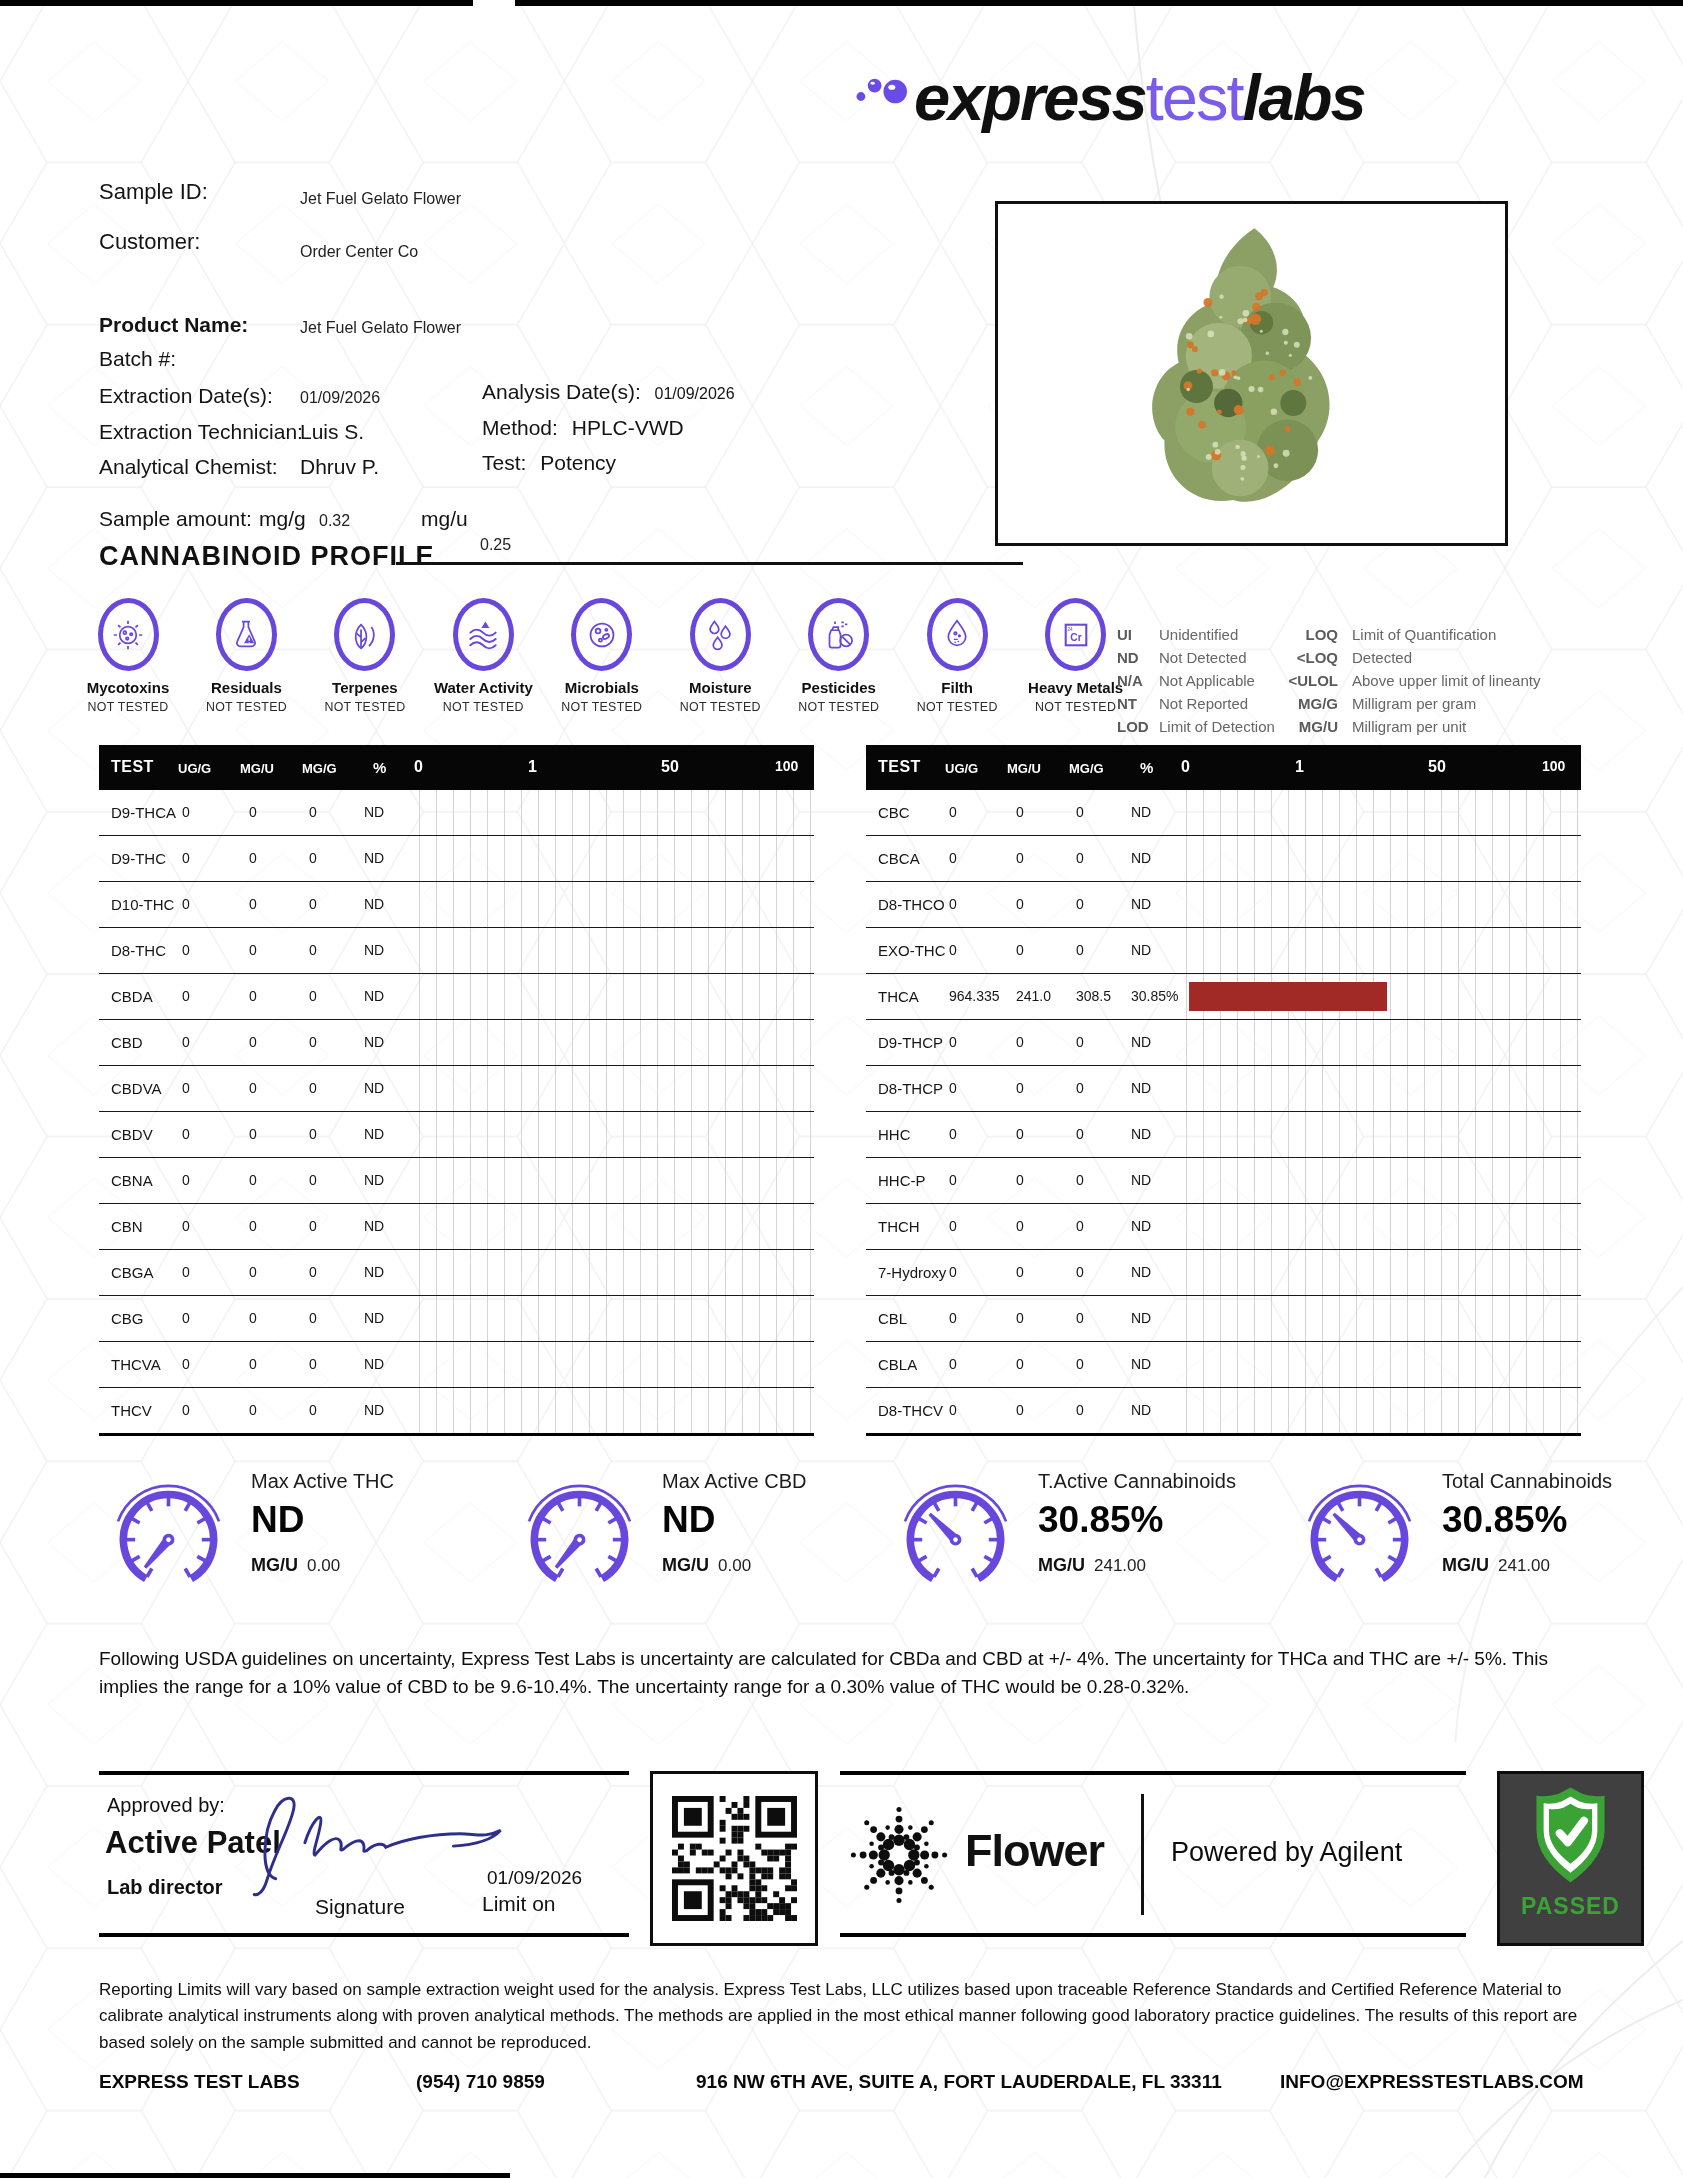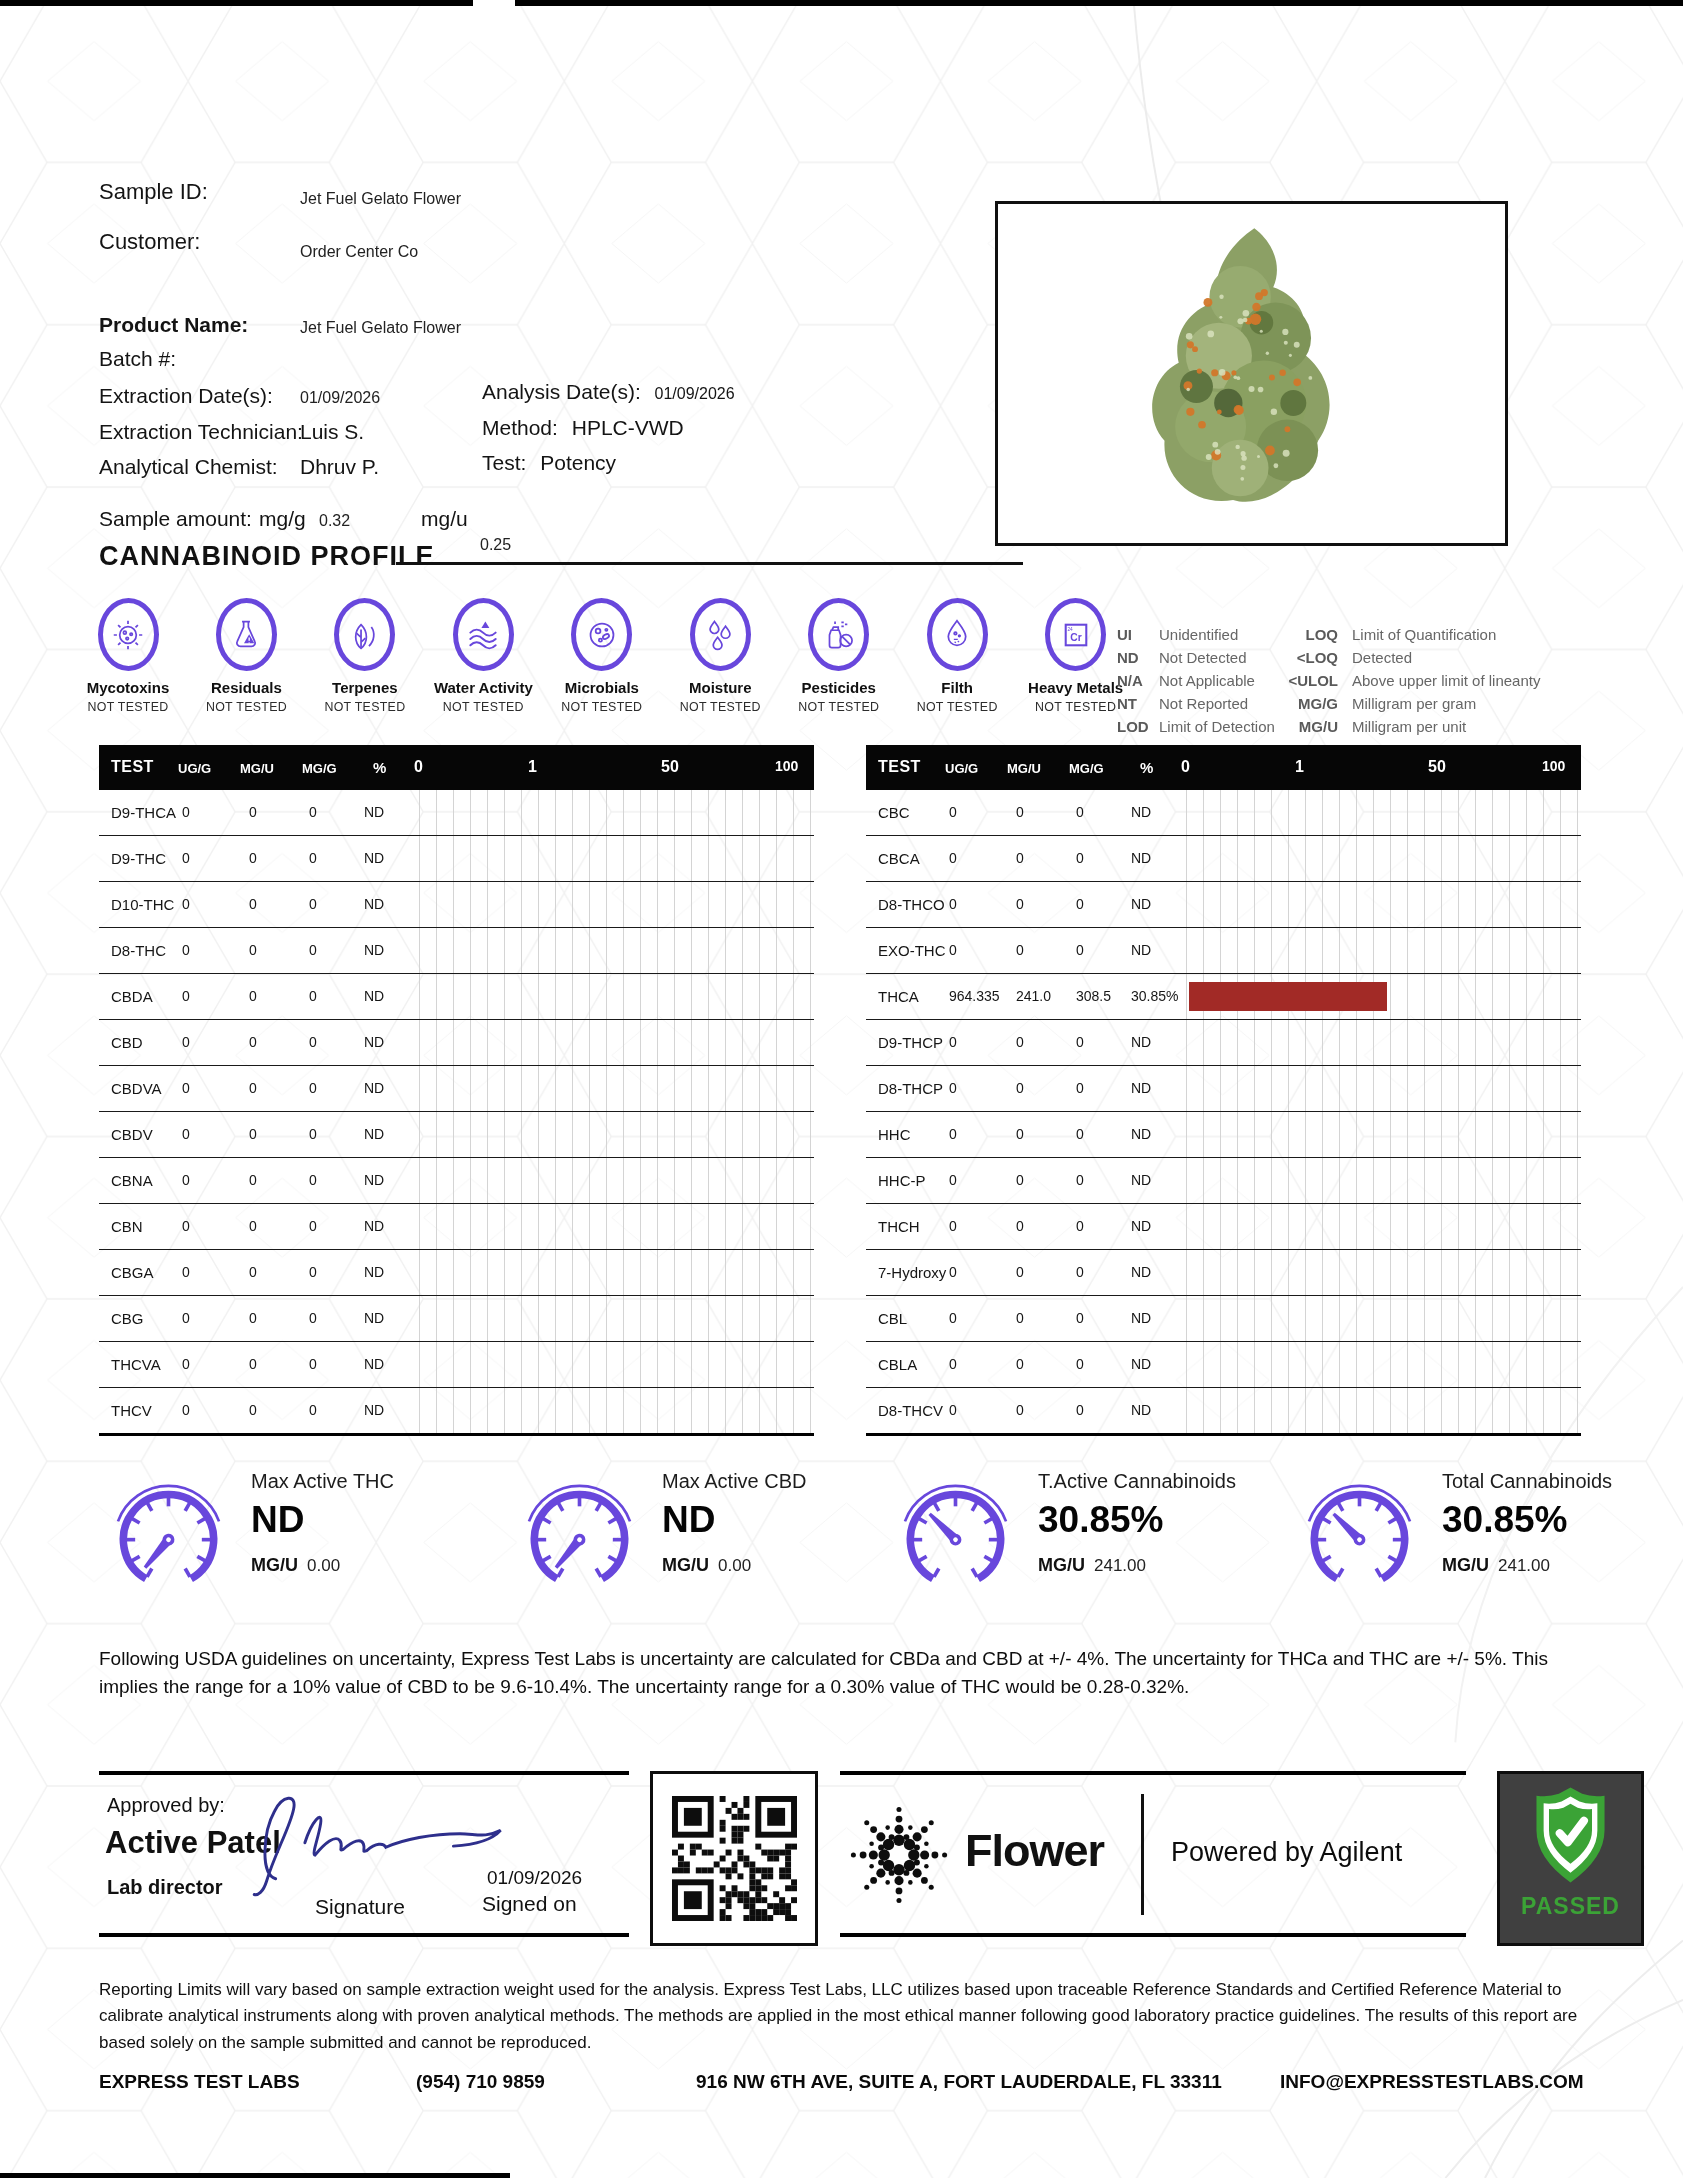--- a/index.html
+++ b/index.html
@@ -121,20 +121,32 @@
   <rect width="1700" height="2200" fill="url(#hx)"></rect>
   <path d="M1145,0 C1158,160 1190,320 1245,470" stroke="#ececec" fill="none" stroke-width="2"></path>
   <path d="M1500,2200 C1560,2080 1640,2010 1700,1960 M1460,2200 C1540,2100 1630,2050 1700,2020" stroke="#ededed" fill="none" stroke-width="2"></path>
   <path d="M1700,1300 C1560,1450 1480,1600 1470,1760" stroke="#f2f2f2" fill="none" stroke-width="2"></path>
 </svg>
 
 <div class="layer">
   <div id="top-edge"></div>
   <div id="bottom-edge"></div>
 
+  <div class="abs" id="logo">
+    <svg width="57" height="51" viewBox="0 0 58 52" style="margin:6px 4px 0 0;">
+      <circle cx="8" cy="26" r="4.5" fill="#6B4BE8"></circle>
+      <circle cx="22" cy="15" r="7" fill="#6B4BE8"></circle>
+      <ellipse cx="20" cy="12.5" rx="2.2" ry="1.5" fill="#fff"></ellipse>
+      <circle cx="43" cy="21" r="12" fill="#6B4BE8"></circle>
+      <ellipse cx="39.5" cy="16.5" rx="3.6" ry="2.6" fill="#fff"></ellipse>
+    </svg>
+    <span class="word lg-express">express</span>
+      <span class="word lg-test">test</span>
+      <span class="word lg-labs">labs</span>
+  </div>
 
   <div class="lbl" style="left:99px;top:179px;font-size:22px;">Sample ID:</div>
   <div class="val" style="left:300px;top:190px;">Jet Fuel Gelato Flower</div>
   <div class="lbl" style="left:99px;top:229px;font-size:22px;">Customer:</div>
   <div class="val" style="left:300px;top:243px;">Order Center Co</div>
 
   <div class="lbl" style="left:99px;top:313px;font-weight:bold;">Product Name:</div>
   <div class="val" style="left:300px;top:319px;">Jet Fuel Gelato Flower</div>
   <div class="lbl" style="left:99px;top:347px;">Batch #:</div>
 
@@ -804,21 +816,21 @@
   <div class="abs" id="approver-name">Active Patel</div>
   <div class="abs" id="approver-role">Lab director</div>
   <svg class="abs" id="signature-svg" viewBox="0 0 250 104">
     <g fill="none" stroke="#2E2F8C" stroke-width="2.6" stroke-linecap="round">
       <path d="M26,86 C12,82 15,44 25,26 C32,12 45,10 42,24 C39,40 25,64 18,88 C15,98 10,101 7,100"></path>
       <path d="M52,54 C58,35 68,24 66,37 C64,50 58,64 61,65 C70,54 79,47 83,52 C87,57 81,62 86,60 C95,52 102,50 104,55 C106,60 102,63 107,61 C115,54 122,54 124,58 C140,51 165,46 190,46 C204,46 212,50 226,43 C218,52 200,56 184,57"></path>
     </g>
   </svg>
   <div class="abs" id="signature-label">Signature</div>
   <div class="abs" id="signed-date">01/09/2026</div>
-  <div class="abs" id="signed-on">Signed on</div>
+  <div class="abs" id="signed-on">Limit on</div>
 
   <div class="abs" id="qr-box">
     <svg id="qr-svg" width="125" height="125" fill="#0d0d0d" viewBox="0 0 126 126">
         <rect x="48" y="0" width="6" height="6"></rect>
         <rect x="72" y="0" width="6" height="6"></rect>
         <rect x="60" y="6" width="6" height="6"></rect>
         <rect x="72" y="6" width="6" height="6"></rect>
         <rect x="54" y="12" width="6" height="6"></rect>
         <rect x="66" y="12" width="6" height="6"></rect>
         <rect x="60" y="18" width="6" height="6"></rect>

